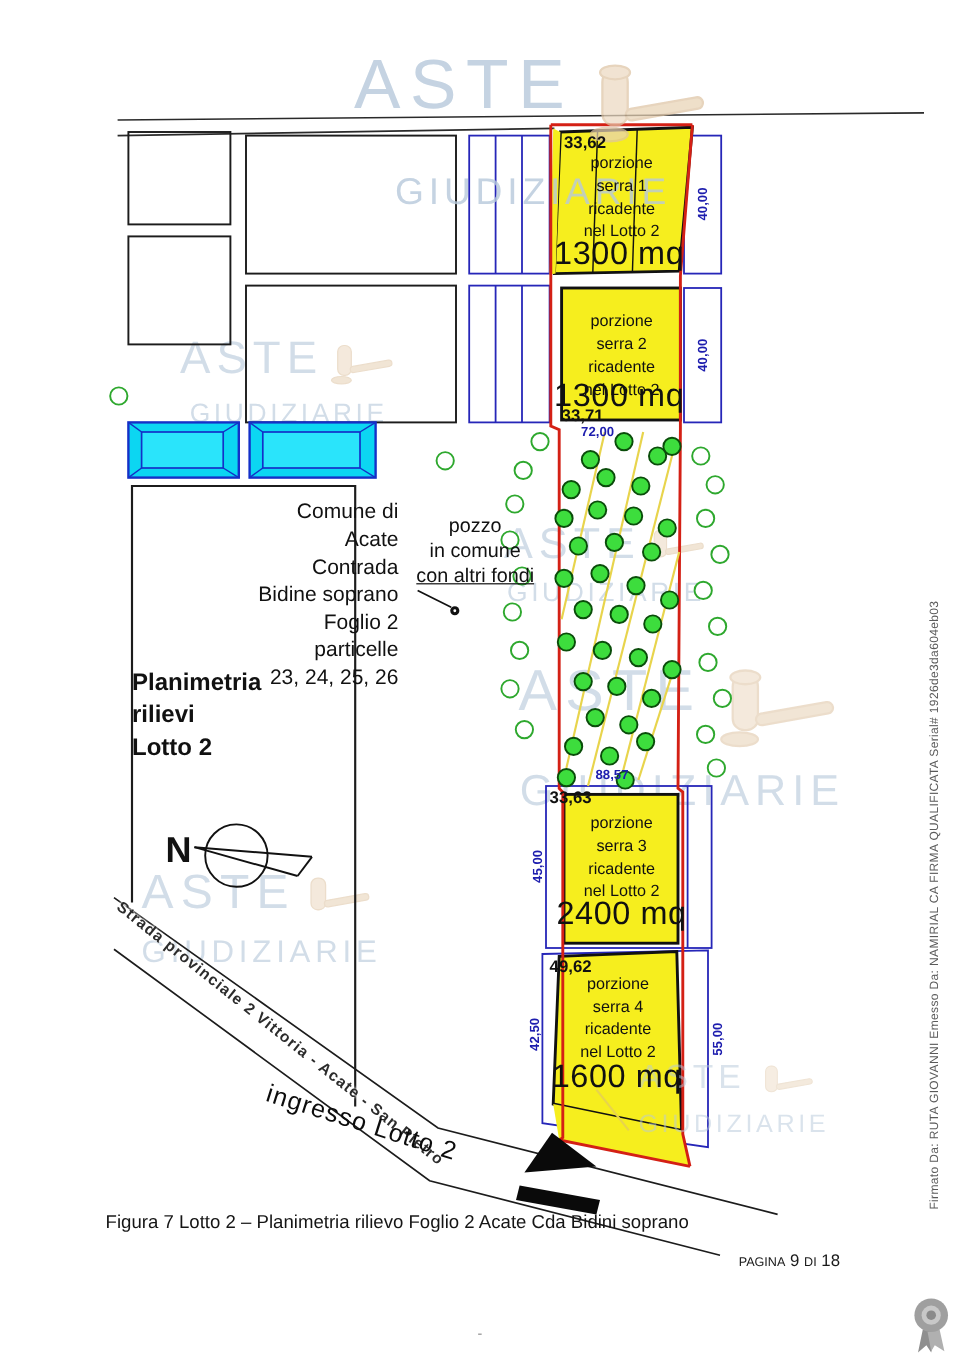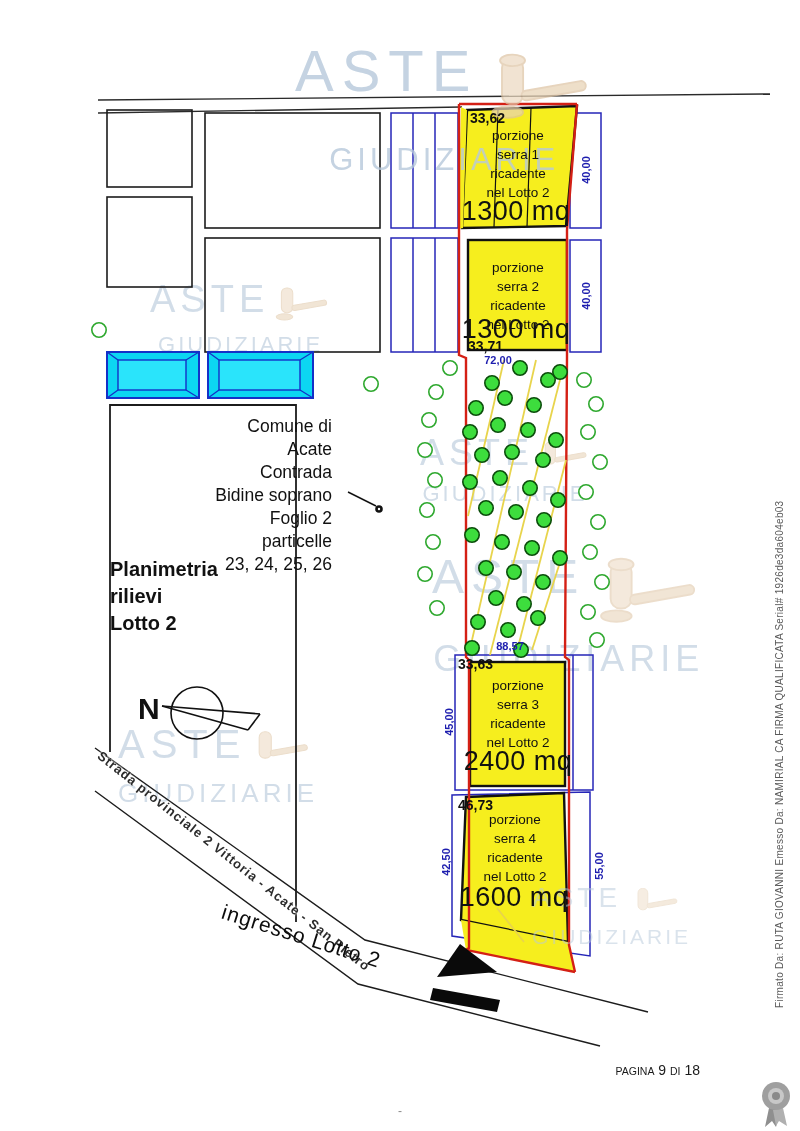--- a/index.html
+++ b/index.html
@@ -304,20 +304,25 @@
 Acate
 Contrada
 Bidine soprano
 Foglio 2
 particelle
 23, 24, 25, 26</div>
   <div class="lbl panel-title" style="left:110px;top:556px;width:186px;">Planimetria
 rilievi
 Lotto 2</div>
 
+  <div class="lbl pozzo" style="left:322px;top:428px;width:148px;">
+    <div>pozzo</div>
+    <div>in comune</div>
+    <div class="u">con altri fondi</div>
+  </div>
 
   <div class="lbl dim-black" style="left:470px;top:110px;width:95px;">33,62</div>
   <div class="lbl p-text" style="left:468px;top:126px;width:100px;">porzione
 serra 1
 ricadente
 nel Lotto 2</div>
   <div class="lbl p-area" style="left:460px;top:196px;width:112px;">1300 mq</div>
   <div class="lbl dim-blue vrot" style="left:556px;top:164px;">40,00</div>
 
   <div class="lbl p-text" style="left:468px;top:258px;width:100px;">porzione
@@ -331,35 +336,36 @@
 
   <div class="lbl dim-blue" style="left:455px;top:640px;width:110px;">88,57</div>
   <div class="lbl dim-black" style="left:458px;top:656px;width:105px;">33,63</div>
   <div class="lbl p-text" style="left:468px;top:676px;width:100px;">porzione
 serra 3
 ricadente
 nel Lotto 2</div>
   <div class="lbl p-area" style="left:462px;top:746px;width:112px;">2400 mq</div>
   <div class="lbl dim-blue vrot" style="left:419px;top:716px;">45,00</div>
 
-  <div class="lbl dim-black" style="left:458px;top:797px;width:105px;">46,73</div>
+  <div class="lbl dim-black" style="left:458px;top:797px;width:105px;">49,62</div>
   <div class="lbl p-text" style="left:466px;top:810px;width:98px;">porzione
 serra 4
 ricadente
 nel Lotto 2</div>
   <div class="lbl p-area" style="left:458px;top:882px;width:112px;">1600 mq</div>
   <div class="lbl dim-blue vrot" style="left:416px;top:856px;">42,50</div>
   <div class="lbl dim-blue vrot" style="left:569px;top:860px;">55,00</div>
 
   <div class="lbl north" style="left:138px;top:692px;">N</div>
 
   <div class="lbl road-lbl" style="left:104px;top:748px;">Strada provinciale 2 Vittoria - Acate - San Pietro</div>
   <div class="lbl ingresso" style="left:226px;top:900px;">ingresso Lotto 2</div>
 
-  <div class="lbl pageno" style="left:540px;top:1042px;width:160px;margin-top:20px;">
+  <div class="lbl caption" style="left:88px;top:1010px;">Figura 7 Lotto 2 – Planimetria rilievo Foglio 2 Acate Cda Bidini soprano</div>
+  <div class="lbl pageno" style="left:540px;top:1042px;width:160px;">
     <span class="sc">PAGINA</span>
     <span>9</span>
     <span class="sc">DI</span>
     <span>18</span>
   </div>
   <div class="lbl footer-dash" style="left:0px;top:1104px;">-</div>
 
   <div class="lbl sig" style="left:774px;top:1008px;">Firmato Da: RUTA GIOVANNI Emesso Da: NAMIRIAL CA FIRMA QUALIFICATA Serial# 1926de3da604eb03</div>
 
   <svg style="position:absolute;left:755px;top:1080px;z-index:3;" width="42" height="48" viewBox="0 0 42 48">

